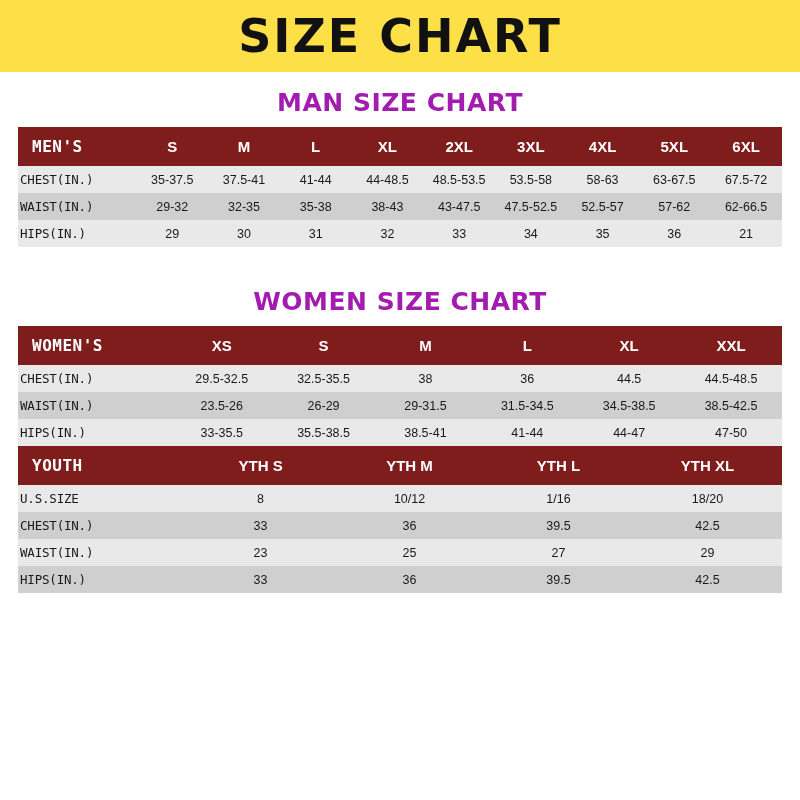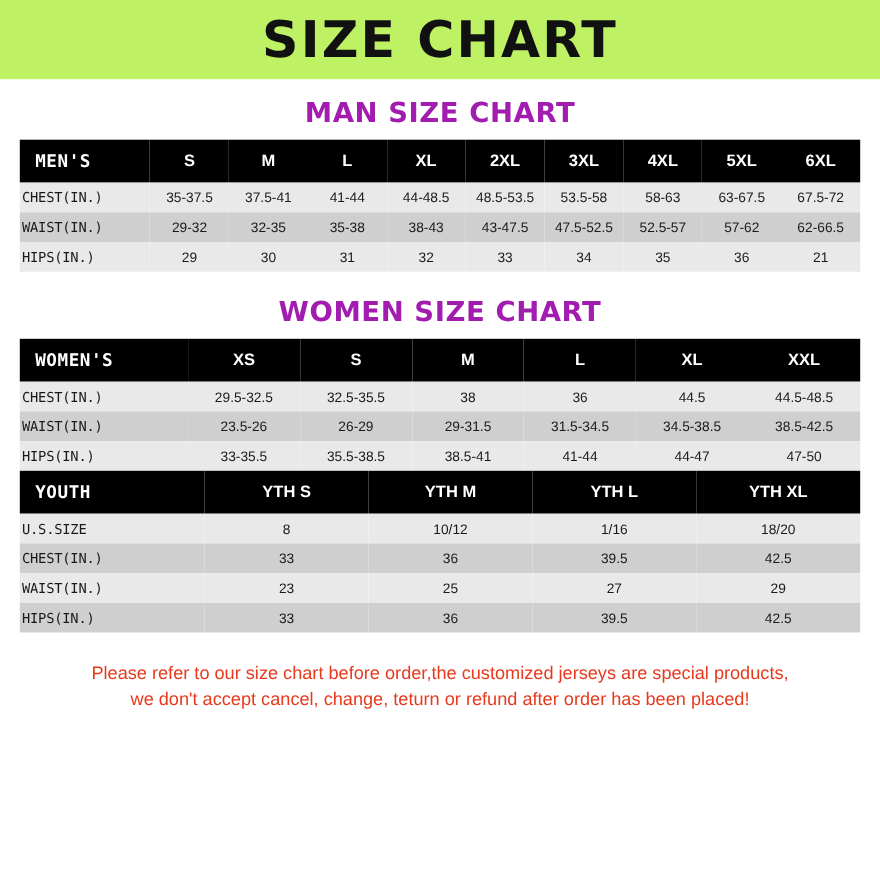--- a/index.html
+++ b/index.html
@@ -16,21 +16,21 @@
   .page {
     position: relative;
     width: 800px;
     height: 800px;
     box-sizing: border-box;
     background: #ffffff;
   }
   
   .banner {
     height: 72px;
-    background: #bef264;
+    background: #fde047;
     display: flex;
     align-items: center;
     justify-content: center;
   }
   .banner-title {
     font-family: "DejaVu Sans", sans-serif;
     font-weight: bold;
     font-size: 46px;
     letter-spacing: 2px;
     color: #111111;
@@ -42,39 +42,39 @@
   }
   .section-title {
     text-align: center;
     font-family: "DejaVu Sans", sans-serif;
     font-weight: bold;
     font-size: 25px;
     color: #a21caf;
     letter-spacing: 0.5px;
   }
   .sec-man .section-title { margin: 16px 0 10px; }
-  .sec-women .section-title { margin: 22px 0 10px; }
+  .sec-women .section-title { margin: 40px 0 10px; }
   .sec-youth .section-title { margin: 24px 0 10px; }
 
   table.size-table {
     width: 100%;
     border-collapse: collapse;
     table-layout: fixed;
   }
   table.size-table th,
   table.size-table td {
     text-align: center;
     font-size: 12.5px;
     color: #1a1a1a;
     padding: 6px 2px;
     font-family: "Liberation Sans", sans-serif;
     white-space: nowrap;
   }
   table.size-table thead th {
-    background: #000000;
+    background: #7f1d1d;
     color: #ffffff;
     font-size: 14px;
     padding: 10px 2px;
   }
   table.size-table thead th.head-label {
     font-family: "DejaVu Sans Mono", monospace;
     font-weight: bold;
     font-size: 16px;
     text-align: left;
     padding-left: 14px;
@@ -289,19 +289,15 @@
             <td class="row-label">HIPS(IN.)</td>
             <td>33</td>
             <td>36</td>
             <td>39.5</td>
             <td>42.5</td>
           </tr>
         </tbody>
       </table>
     </div>
 
-    <div class="footer-note">
-      <div>Please refer to our size chart before order,the customized jerseys are special products,</div>
-      <div>we don't accept cancel, change, teturn or refund after order has been placed!</div>
-    </div>
 
   </div>
 </div>
 
 </body></html>

